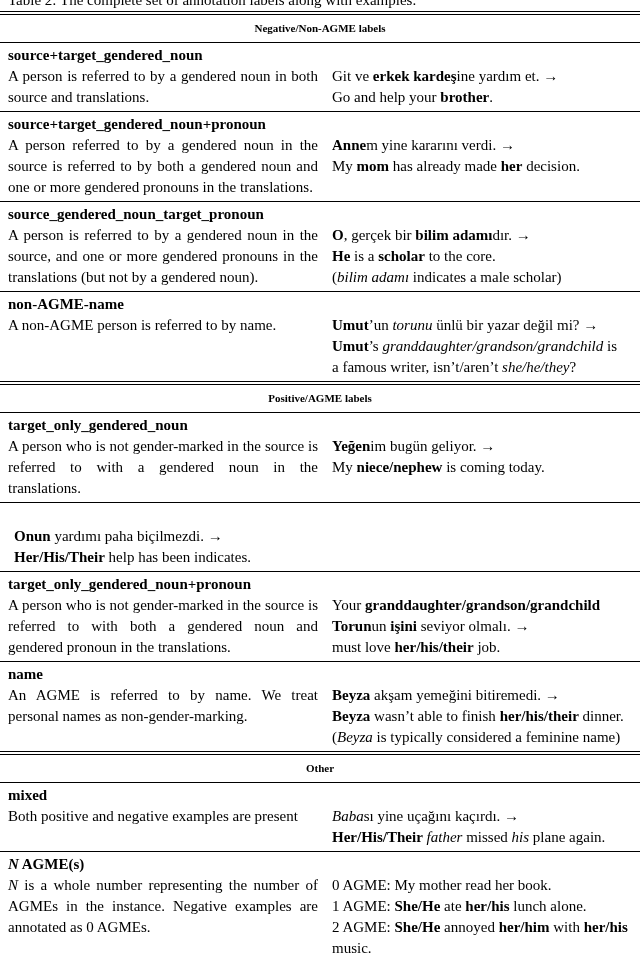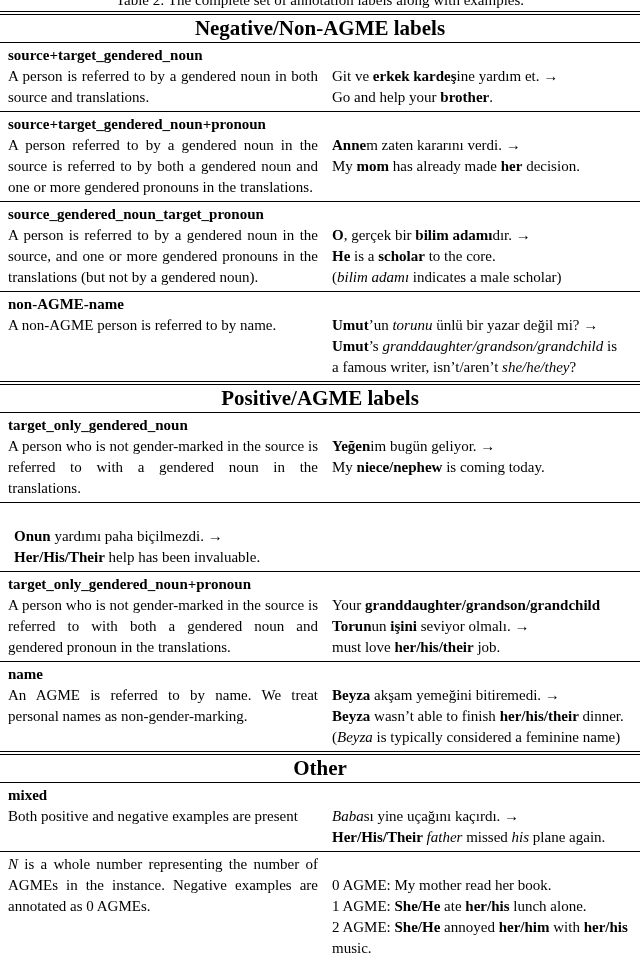--- a/index.html
+++ b/index.html
@@ -1,25 +1,25 @@
 <!DOCTYPE html>
 <html><head>
 <meta charset="utf-8">
 <style>
   html,body{margin:0;padding:0;}
   body{
     width:640px;height:968px;overflow:hidden;background:#ffffff;color:#000;
     font-family:"Liberation Serif","DejaVu Serif",serif;font-size:15px;
   }
   .page{width:640px;}
-  .caption-clip{height:11px;overflow:hidden;position:relative;text-align:center;}
+  .caption-clip{height:11px;overflow:hidden;position:relative;}
   .caption-clip span{display:block;margin-top:-10px;padding:0 8px;white-space:nowrap;line-height:21px;}
   .rule{height:0;border-top:1px solid #000;}
   .rule.double{height:2px;border-bottom:1px solid #000;}
-  .sec-header{text-align:center;font-weight:bold;font-size:21px;line-height:21px;padding:3px 0;}
+  .sec-header{text-align:center;font-weight:bold;font-size:11px;line-height:21px;padding:3px 0;}
   .row{display:flex;padding:2px 0 3px 0;box-sizing:border-box;}
   .cell{box-sizing:border-box;}
   .cell.left{width:318px;padding-left:8px;}
   .cell.right{flex:1;padding-left:14px;padding-top:21px;padding-right:4px;}
   .label{font-weight:bold;line-height:21px;}
   .desc{line-height:21px;text-align:justify;}
   .ex-line{line-height:21px;white-space:nowrap;}
   .b{font-weight:700;}
   .i{font-style:italic;}
   .bi{font-weight:700;font-style:italic;}
@@ -48,21 +48,21 @@
       </div>
   </div>
   <div class="rule"></div>
 
   <div class="row">
     <div class="cell left">
       <div class="label"><span class="b">source+target_gendered_noun+pronoun</span></div>
       <div class="desc"><span>A person referred to by a gendered noun in the source is referred to by both a gendered noun and one or more gendered pronouns in the translations.</span></div>
     </div>
     <div class="cell right">
-        <div class="ex-line"><span class="b">Anne</span><span>m zaten kararını verdi. →</span></div>
+        <div class="ex-line"><span class="b">Anne</span><span>m yine kararını verdi. →</span></div>
         <div class="ex-line"><span>My </span><span class="b">mom</span><span> has already made </span><span class="b">her</span><span> decision.</span></div>
       </div>
   </div>
   <div class="rule"></div>
 
   <div class="row">
     <div class="cell left">
       <div class="label"><span class="b">source_gendered_noun_target_pronoun</span></div>
       <div class="desc"><span>A person is referred to by a gendered noun in the source, and one or more gendered pronouns in the translations (but not by a gendered noun).</span></div>
     </div>
@@ -98,21 +98,21 @@
     <div class="cell right">
         <div class="ex-line"><span class="b">Yeğen</span><span>im bugün geliyor. →</span></div>
         <div class="ex-line"><span>My </span><span class="b">niece/nephew</span><span> is coming today.</span></div>
       </div>
   </div>
   <div class="rule"></div>
 
   <div class="row">
     <div class="cell right">
         <div class="ex-line"><span class="b">Onun</span><span> yardımı paha biçilmezdi. →</span></div>
-        <div class="ex-line"><span class="b">Her/His/Their</span><span> help has been invaluable.</span></div>
+        <div class="ex-line"><span class="b">Her/His/Their</span><span> help has been indicates.</span></div>
       </div>
   </div>
   <div class="rule"></div>
 
   <div class="row">
     <div class="cell left">
       <div class="label"><span class="b">target_only_gendered_noun+pronoun</span></div>
       <div class="desc"><span>A person who is not gender-marked in the source is referred to with both a gendered noun and gendered pronoun in the translations.</span></div>
     </div>
     <div class="cell right">
@@ -146,20 +146,21 @@
     </div>
     <div class="cell right">
         <div class="ex-line"><span class="i">Baba</span><span>sı yine uçağını kaçırdı. →</span></div>
         <div class="ex-line"><span class="b">Her/His/Their</span><span> </span><span class="i">father</span><span> missed </span><span class="i">his</span><span> plane again.</span></div>
       </div>
   </div>
   <div class="rule"></div>
 
   <div class="row">
     <div class="cell left">
+      <div class="label"><span class="bi">N</span><span class="b"> AGME(s)</span></div>
       <div class="desc"><span class="i">N</span><span> is a whole number representing the number of AGMEs in the instance. Negative examples are annotated as 0 AGMEs.</span></div>
     </div>
     <div class="cell right">
         <div class="ex-line"><span>0 AGME: My mother read her book.</span></div>
         <div class="ex-line"><span>1 AGME: </span><span class="b">She/He</span><span> ate </span><span class="b">her/his</span><span> lunch alone.</span></div>
         <div class="ex-line"><span>2 AGME: </span><span class="b">She/He</span><span> annoyed </span><span class="b">her/him</span><span> with </span><span class="b">her/his</span></div>
         <div class="ex-line"><span>music.</span></div>
       </div>
   </div>
 

